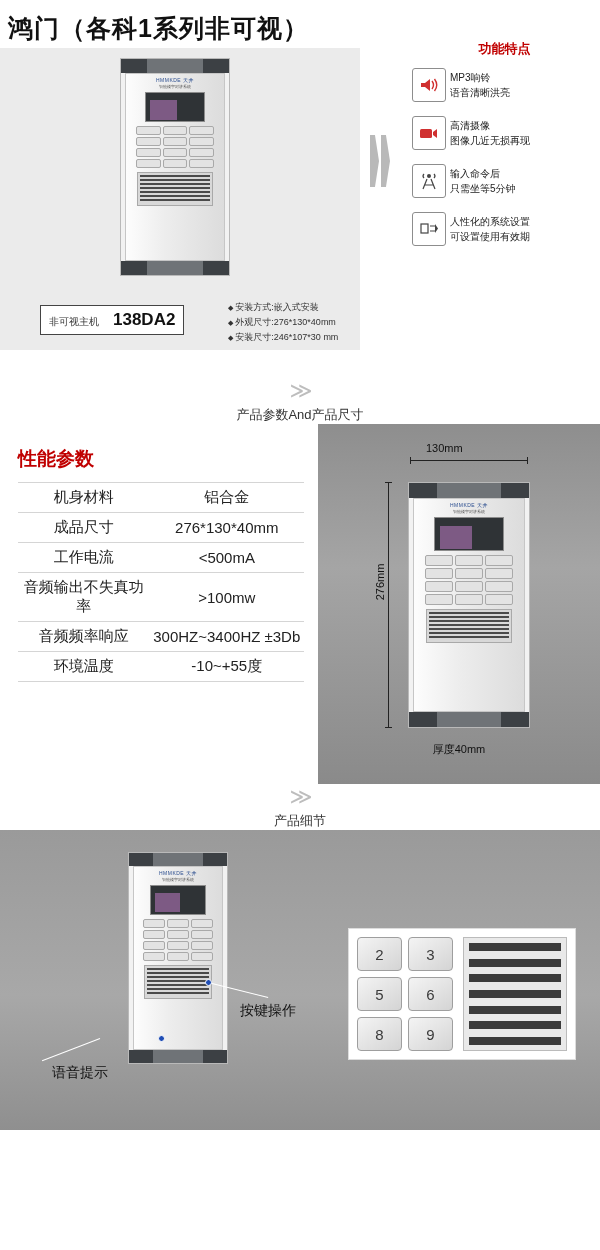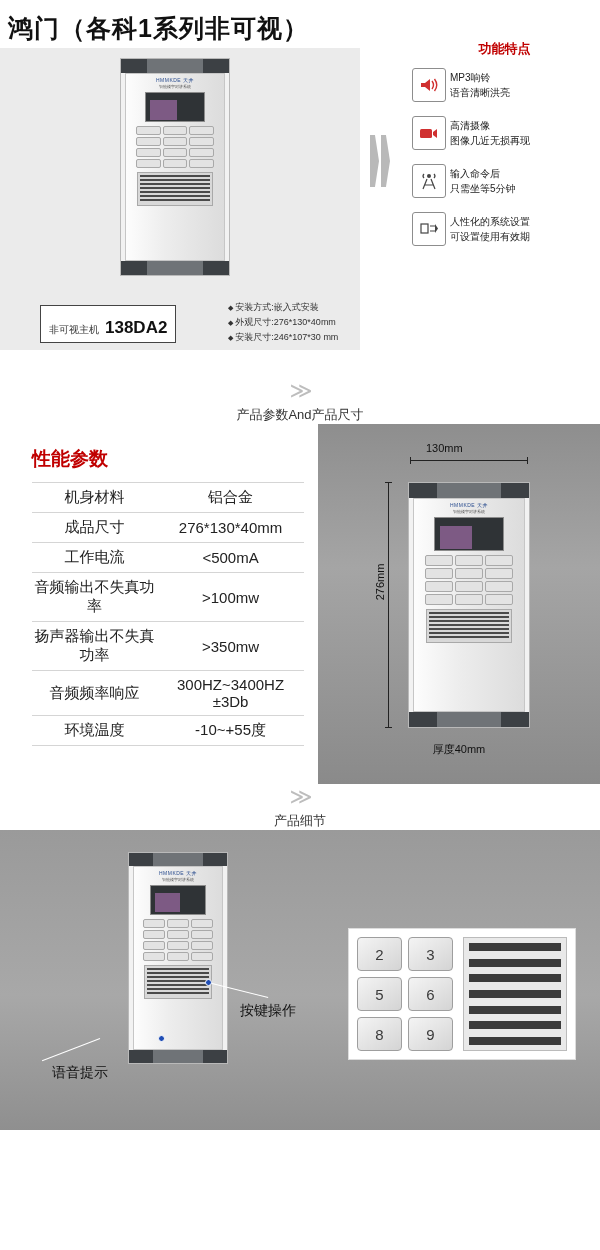--- a/index.html
+++ b/index.html
@@ -97,24 +97,24 @@
   }
   .hero-device .dev-topbar, .hero-device .dev-botbar { height: 14px; }
   .hero-device .dev-topbar span, .hero-device .dev-botbar span { width: 26px; }
   .hero-device .dev-body { top: 14px; bottom: 14px; }
   .hero-device .dev-screen { width: 62%; height: 30px; }
   .hero-device .key { height: 9px; }
 
   .tag-box {
     position: absolute; left: 40px; top: 305px;
     border: 1px solid #444; background: #fff;
-    padding: 4px 8px; display: flex; align-items: baseline; gap: 6px;
+    padding: 4px 8px; display: flex; align-items: baseline; gap: 14px;
   }
   .tag-box .tag-small { font-size: 10px; color: #333; }
-  .tag-box .tag-big { font-size: 17px; font-weight: bold; color: #111; margin-top: 8px; }
+  .tag-box .tag-big { font-size: 17px; font-weight: bold; color: #111; }
 
   .spec-list {
     position: absolute; left: 228px; top: 300px;
     font-size: 9px; color: #333; line-height: 15px;
   }
   .spec-list li { list-style: none; white-space: nowrap; }
   .spec-list li:before { content: "◆ "; font-size: 7px; color:#333; }
 
   
   .big-arrow {
@@ -154,21 +154,21 @@
   }
   .sec-head {
     text-align: center; font-size: 13px; color: #333;
     margin-top: 4px; font-weight: normal;
   }
 
   
   .params-section {
     position: relative; width: 600px; height: 360px;
   }
-  .params-left { position: absolute; left: 0; top: 0; width: 318px; padding: 22px 14px 0 32px; }
+  .params-left { position: absolute; left: 0; top: 0; width: 318px; padding: 22px 14px 0 18px; }
   .params-title {
     color: #c00000; font-size: 19px; font-weight: bold; margin-bottom: 10px;
   }
   table.param { width: 100%; border-collapse: collapse; font-size: 15px; text-align: center; }
   table.param td {
     border-bottom: 1px solid #d5d5d5; padding: 5px 2px; color: #222;
   }
   table.param td.k { width: 46%; }
   table.param tr:first-child td { border-top: 1px solid #d5d5d5; }
 
@@ -404,24 +404,20 @@
           </tr>
       <tr>
             <td class="k">工作电流</td>
             <td>&lt;500mA</td>
           </tr>
       <tr>
             <td class="k">音频输出不失真功率</td>
             <td>&gt;100mw</td>
           </tr>
       <tr>
-            <td class="k">扬声器输出不失真功率</td>
-            <td>&gt;350mw</td>
-          </tr>
-      <tr>
             <td class="k">音频频率响应</td>
             <td>300HZ~3400HZ ±3Db</td>
           </tr>
       <tr>
             <td class="k">环境温度</td>
             <td>-10~+55度</td>
           </tr>
     </tbody>
       </table>
   </div>

